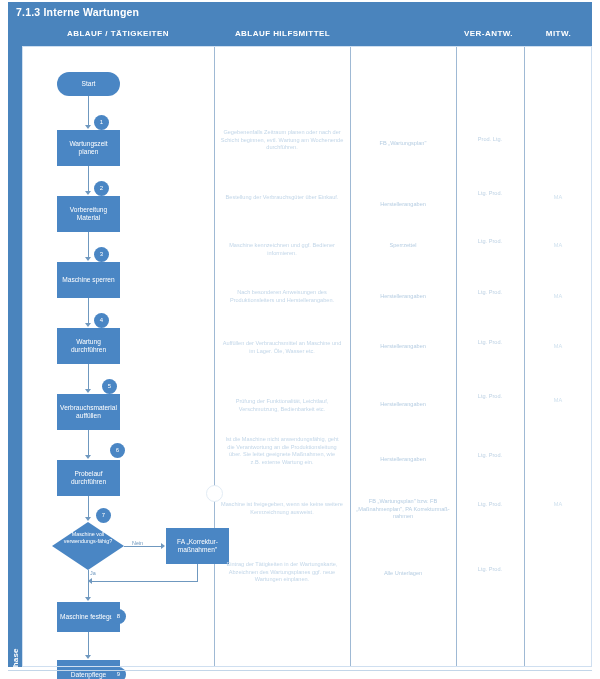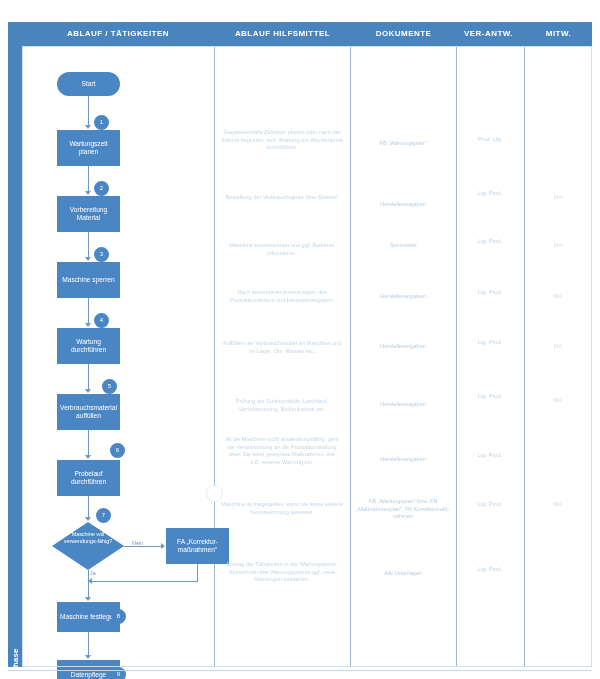--- a/index.html
+++ b/index.html
@@ -219,29 +219,29 @@
   }
   .cell.doc { color: #b6cde2; }
   .cell.resp { color: #bed2e4; }
   .cell.mitw { color: #cfe0ee; }
 </style>
 </head>
 <body>
 
 <div id="page">
 
+  <div id="title-bar">7.1.3 Interne Wartungen</div>
 
   <div id="phase-band">
     <div id="phase-label">Phase</div>
   </div>
 
   <div id="header-row">
     <div class="col-head" style="left:0px;width:192px;">ABLAUF / TÄTIGKEITEN</div>
     <div class="col-head" style="left:193px;width:135px;">ABLAUF HILFSMITTEL</div>
-    <div class="col-head" style="left:329px;width:105px;">DOKUMENTE</div>
     <div class="col-head" style="left:433px;width:67px;">VER-ANTW.</div>
     <div class="col-head" style="left:503px;width:67px;">MITW.</div>
   </div>
 
   <div id="grid">
     <div class="hline-top"></div>
     <div class="vline" style="left:192px;"></div>
     <div class="vline" style="left:328px;"></div>
     <div class="vline" style="left:434px;"></div>
     <div class="vline" style="left:502px;"></div>

